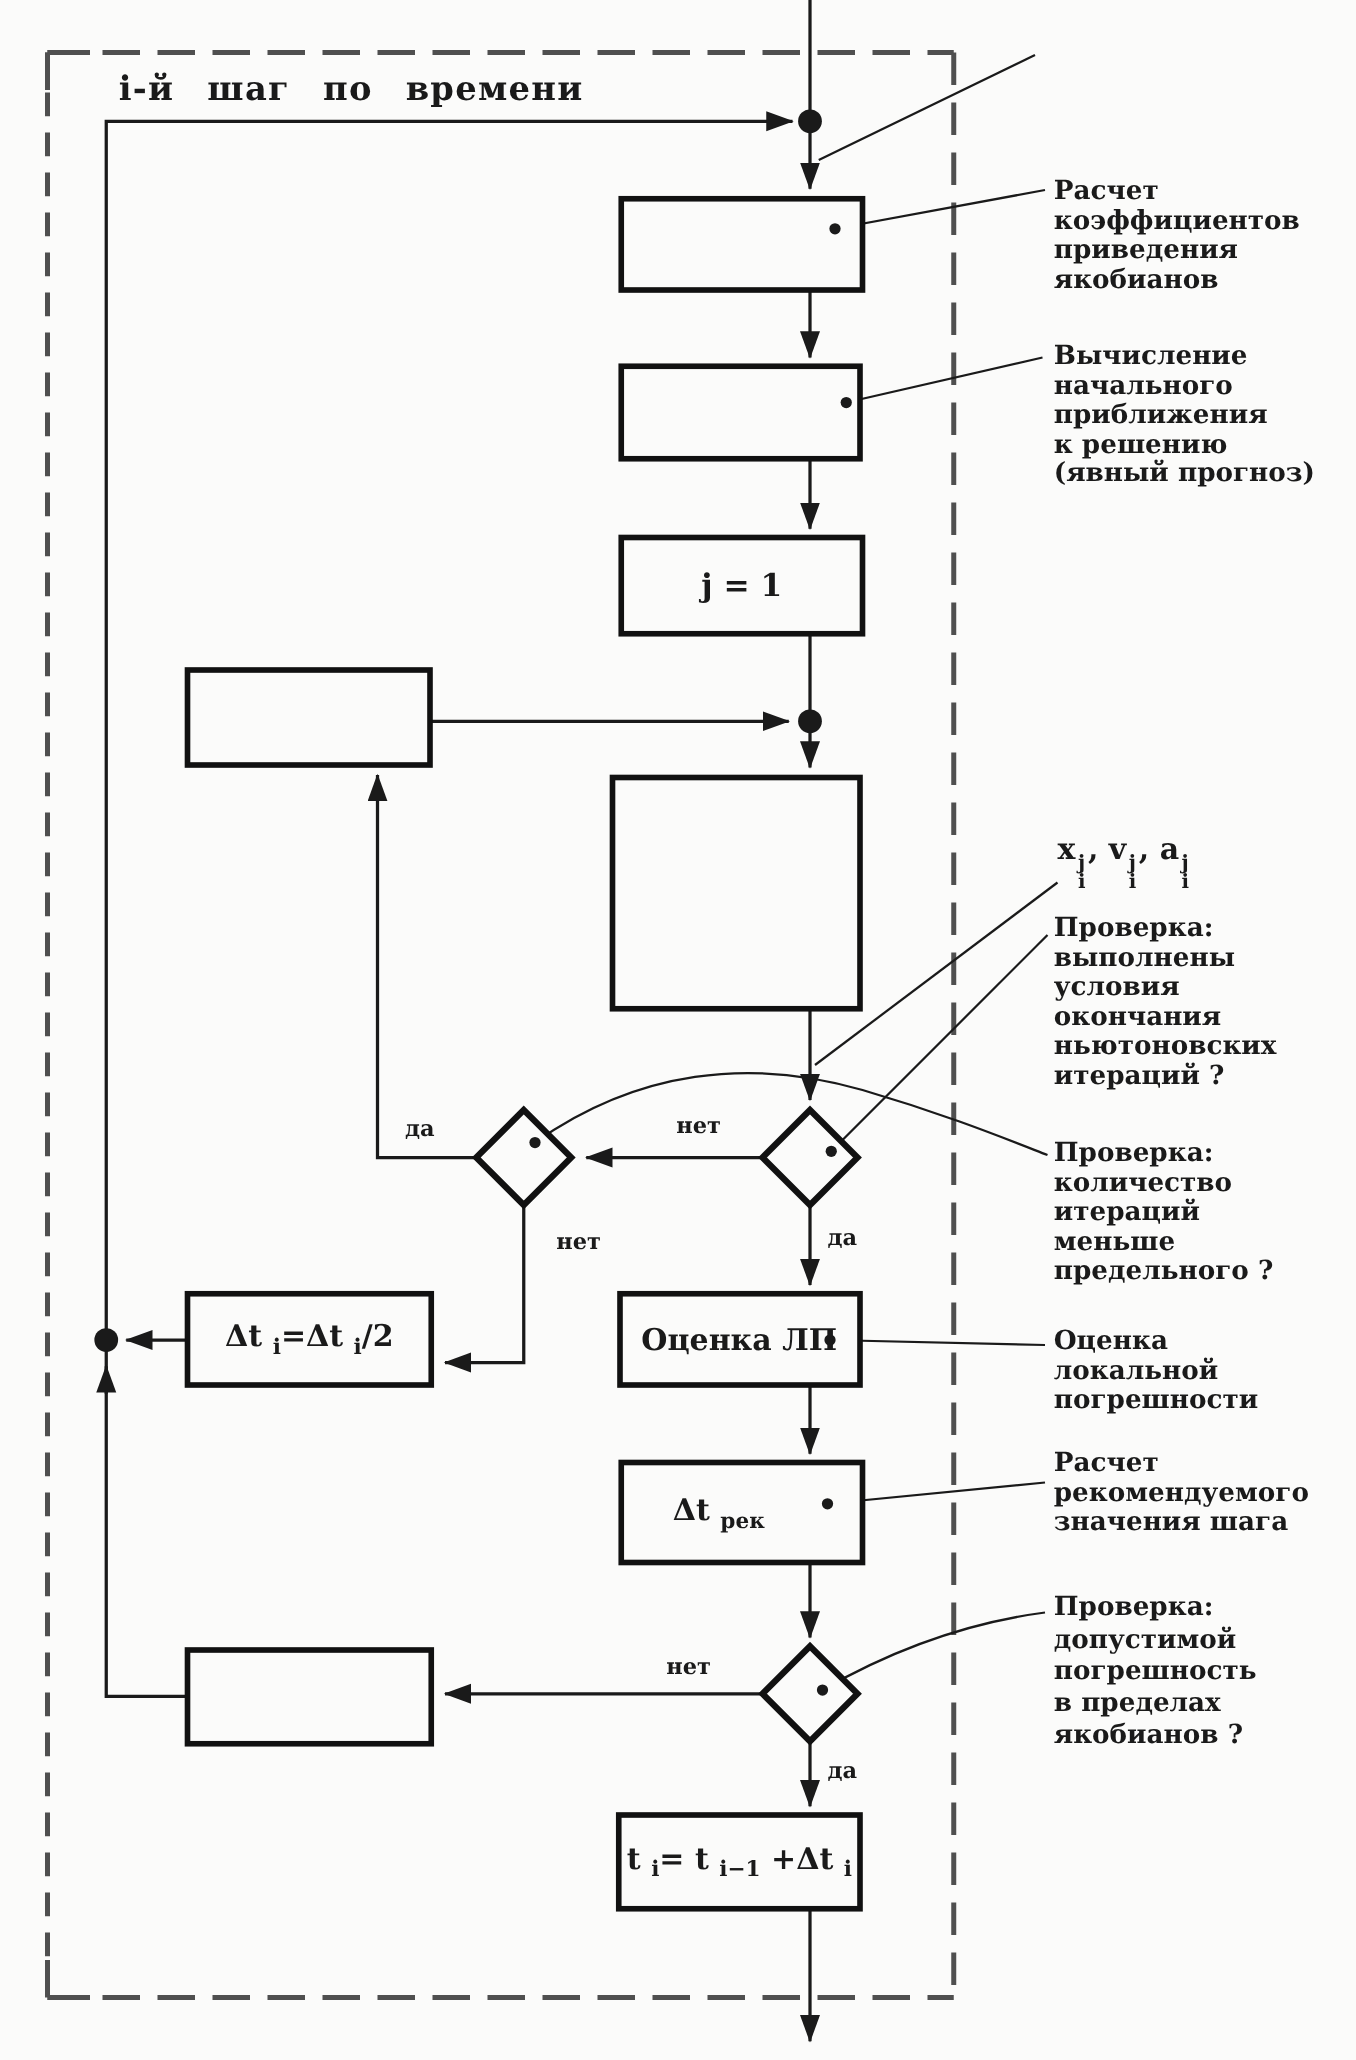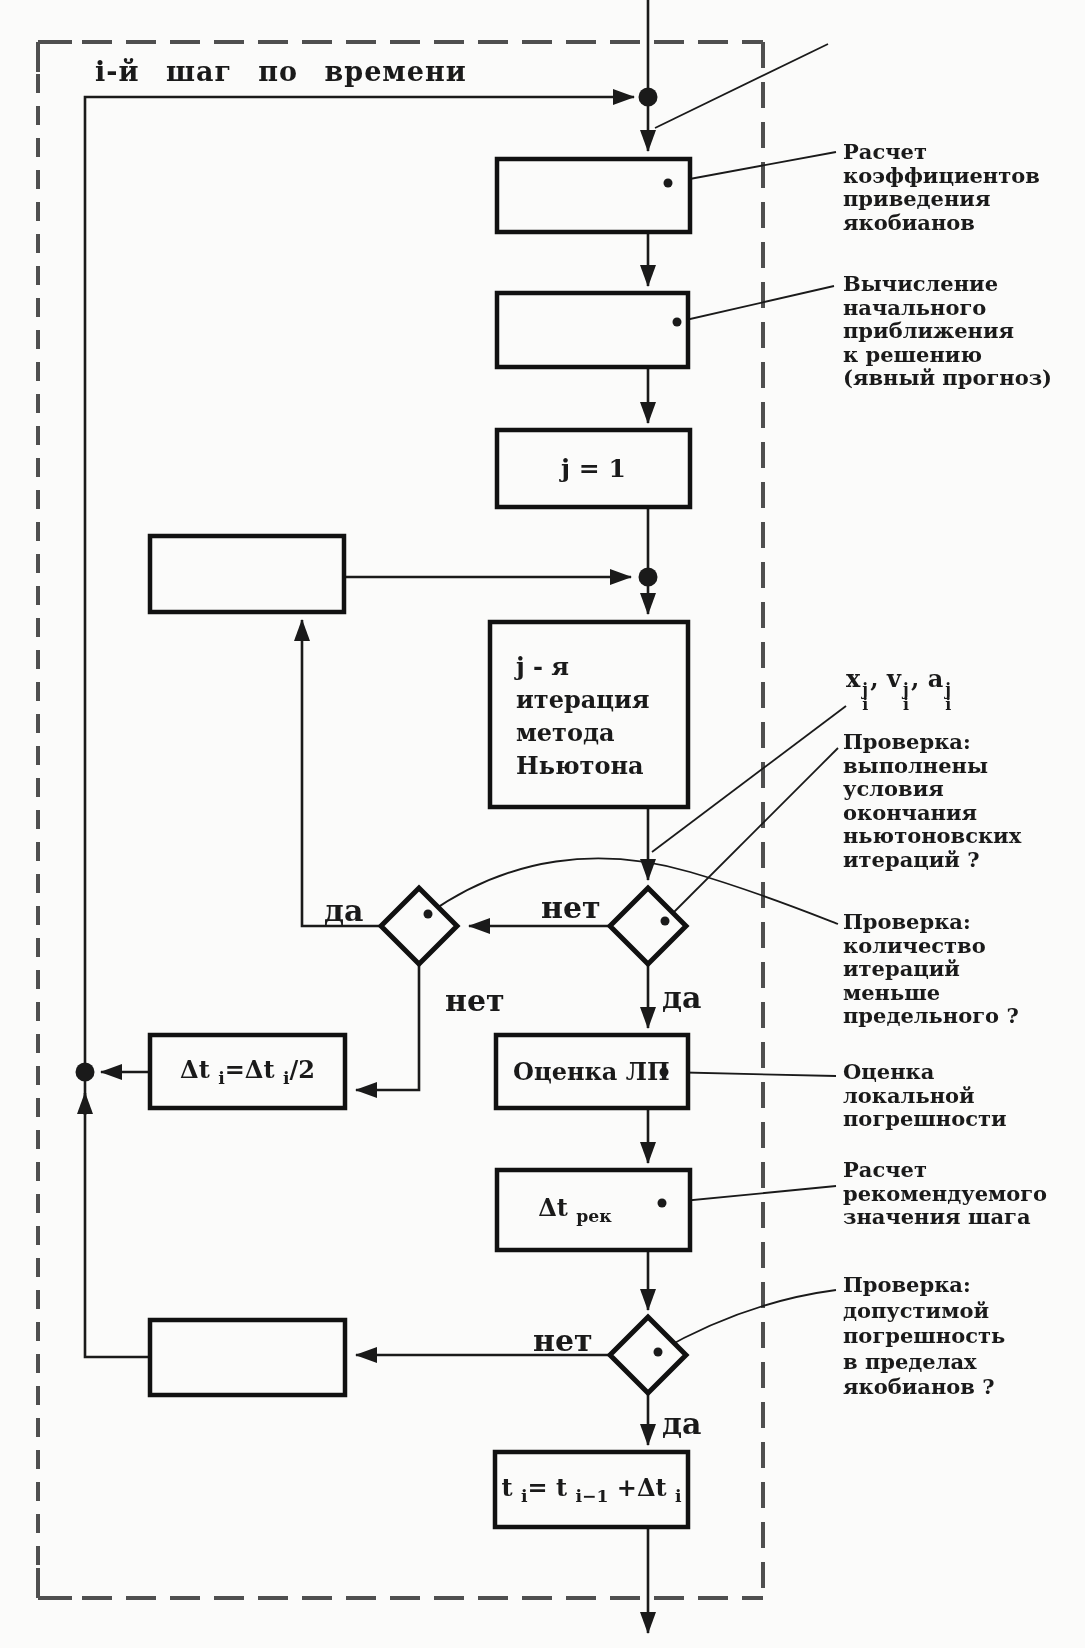--- a/index.html
+++ b/index.html
@@ -6,21 +6,21 @@
   .page{
     position:relative;width:1085px;height:1648px;margin:0 auto;
     background:#fbfbfa;overflow:hidden;
     font-family:"DejaVu Serif", serif;color:#1a1a1a;font-weight:bold;
   }
   .page svg{position:absolute;left:0;top:0;}
   .txt{position:absolute;white-space:nowrap;}
   .title{font-size:27px;word-spacing:16px;letter-spacing:1px;}
   .ann{font-size:21px;line-height:23.5px;}
   .ann div{white-space:nowrap;}
-  .lbl{font-size:30px;}
+  .lbl{font-size:18px;}
   .boxlbl{
     position:absolute;display:flex;align-items:center;justify-content:center;
     font-size:25px;white-space:nowrap;
   }
   .boxlbl-left{justify-content:flex-start;}
   .frm{font-size:24px;}
   sub{font-size:0.72em;vertical-align:-0.35em;letter-spacing:0;}
   .stk{
     display:inline-flex;flex-direction:column;align-items:flex-start;
     font-size:0.66em;line-height:0.95;vertical-align:-0.5em;margin:0 2px;
@@ -180,26 +180,20 @@
     <div>Проверка:</div>
     <div>допустимой</div>
     <div>погрешность</div>
     <div>в пределах</div>
     <div>якобианов ?</div>
   </div>
 
   <div class="boxlbl" style="left:497px;top:430px;width:193px;height:77px;">j  =  1</div>
 
 
-  <div class="txt newton" style="left:516px;top:650px;">
-    <div>j - я</div>
-    <div>итерация</div>
-    <div>метода</div>
-    <div>Ньютона</div>
-  </div>
 
   <div class="boxlbl frm" style="left:150px;top:1035px;width:195px;height:73px;">
       <span><span>Δt </span><sub>i</sub><span>=Δt </span><sub>i</sub><span>/2</span></span>
     </div>
 
   <div class="boxlbl frm boxlbl-left" style="left:513px;top:1035px;width:175px;height:73px;">Оценка ЛП</div>
 
   <div class="boxlbl frm" style="left:495px;top:1170px;width:160px;height:80px;">
       <span><span>Δt </span><sub>рек</sub></span>
     </div>

